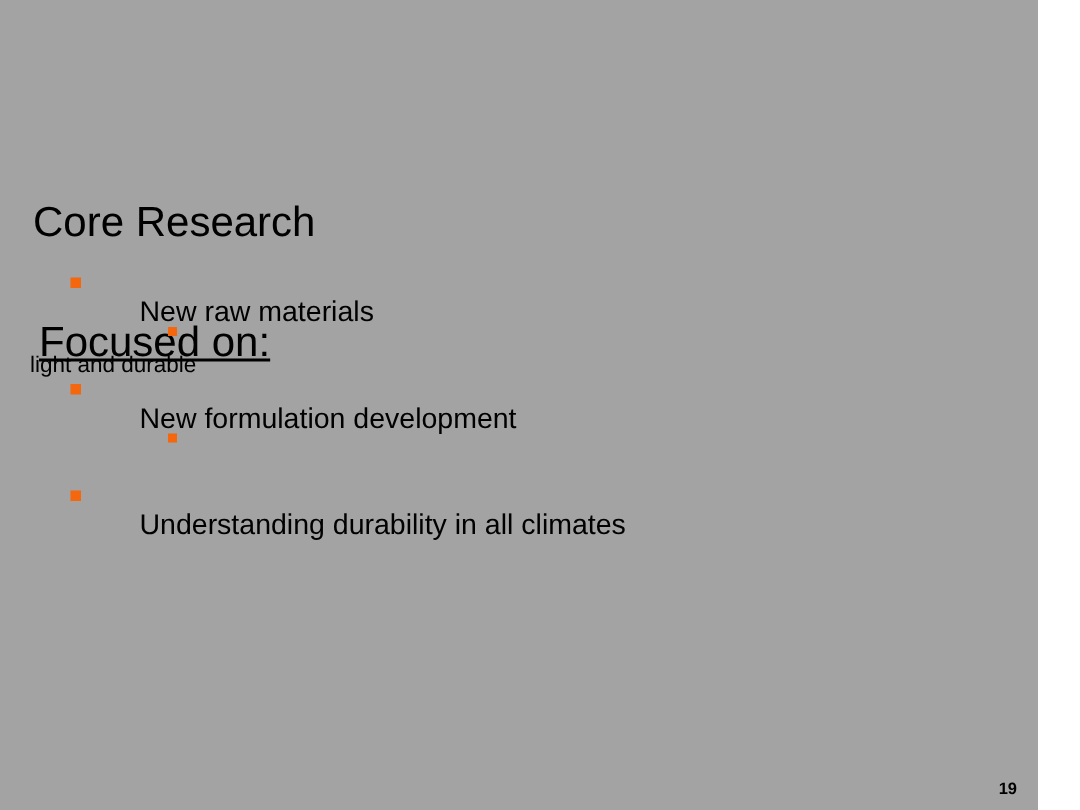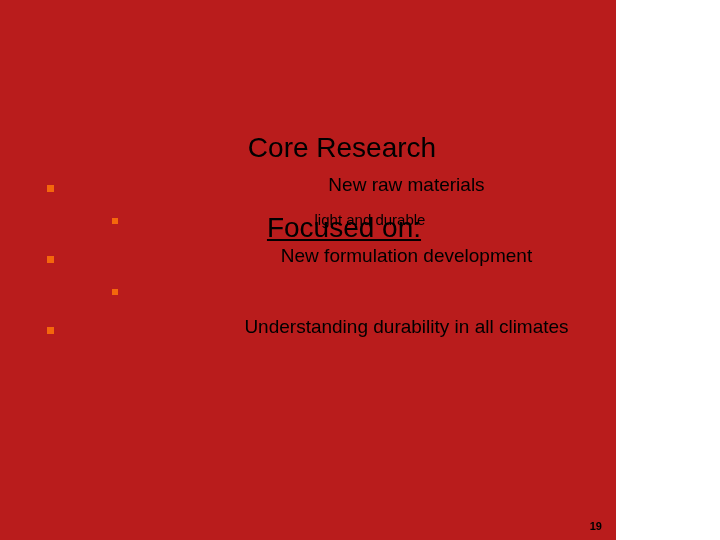--- a/index.html
+++ b/index.html
@@ -7,25 +7,24 @@
     margin: 0;
     padding: 0;
     background: #ffffff;
   }
   body {
     font-family: "Liberation Sans", sans-serif;
     -webkit-font-smoothing: antialiased;
   }
   .slide {
     position: relative;
-    width: 616px;
+    width: 692px;
     height: 540px;
-    background: #b91c1c;
+    background: #a3a3a3;
     overflow: hidden;
-    text-align: center;
   }
 
   
   .slide-title {
     position: absolute;
     left: 22px;
     top: 88px;
     width: 640px;
     color: #000000;
     font-size: 28px;
@@ -79,20 +78,21 @@
     left: 112px;
     top: 9px;
     width: 6px;
     height: 6px;
     background: #F4670C;
   }
 
   .bullet-text {
     display: inline-block;
     vertical-align: top;
+    margin-top: 24px;
   }
 
   
   .gap-top-1 { margin-top: 0px; }
   .gap-top-2 { margin-top: 3px; padding-left: 20px; }
 
   
   .page-number {
     position: absolute;
     right: 14px;

